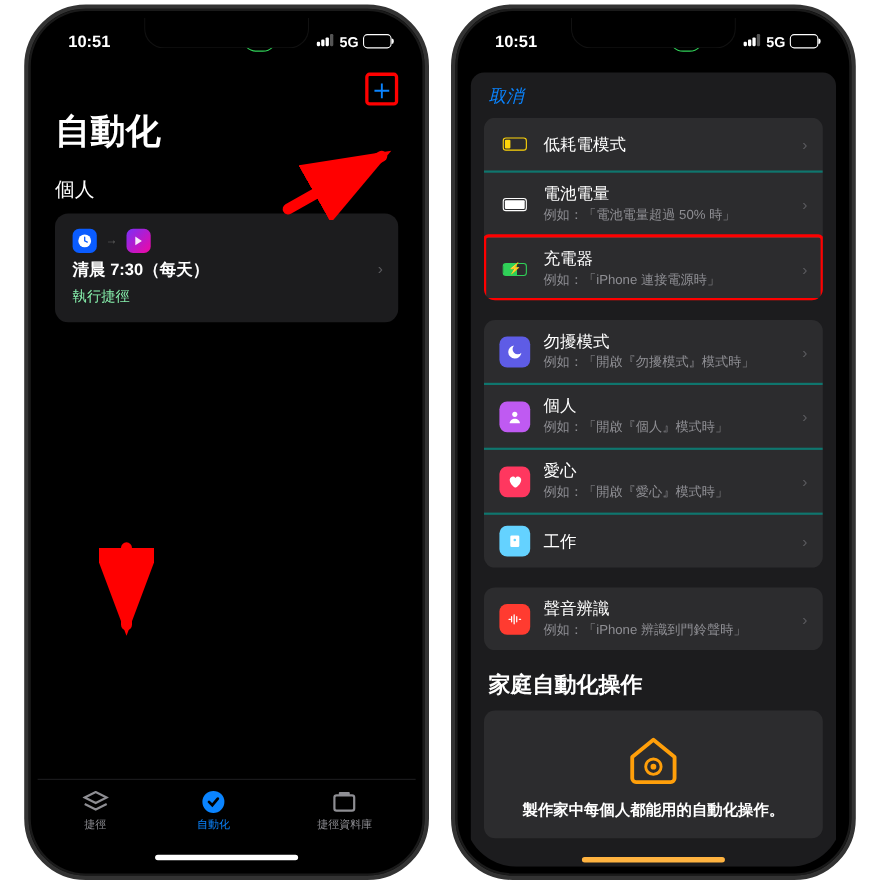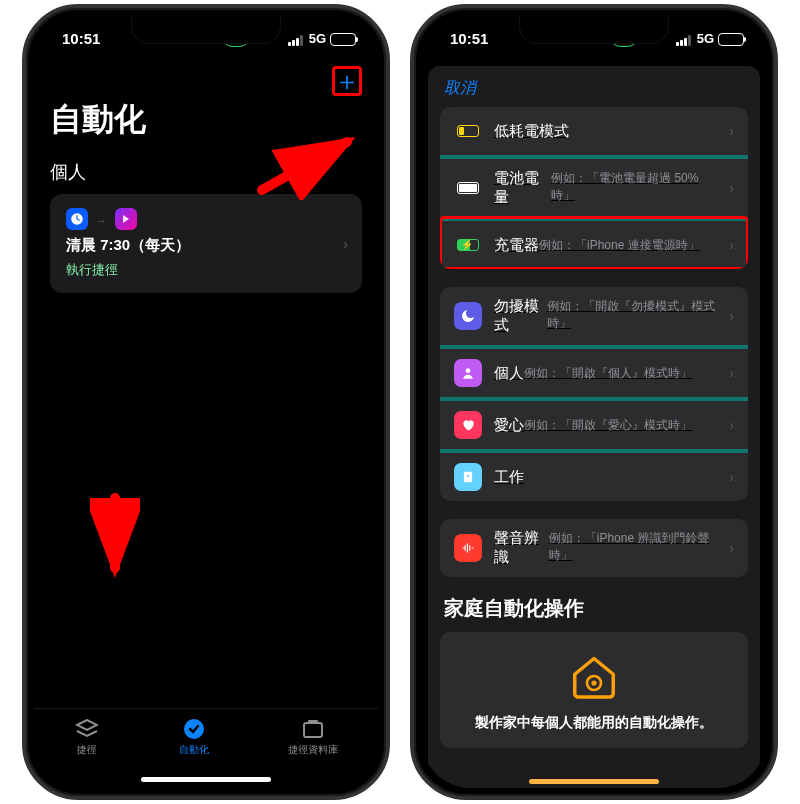--- a/index.html
+++ b/index.html
@@ -52,21 +52,21 @@
       width: 150px;
       height: 28px;
       background: #000;
       border-radius: 0 0 18px 18px;
       z-index: 2;
       border: 1px solid #111;
       border-top: none;
     }
     .status-right {
       display: flex;
-      align-items: flex-end;
+      align-items: flex-start;
       gap: 4px;
       font-size: 13px;
     }
     .bars {
       display: flex;
       gap: 1px;
       align-items: flex-end;
       height: 11px;
       margin-right:2px;
     }
@@ -152,34 +152,34 @@
 
     
     .r-body{flex:1;display:flex;flex-direction:column;background:#1c1c1e;border-radius: 12px 12px 0 0;margin:6px 6px 0;overflow:hidden;}
     .r-head{padding:12px 16px 8px;}
     .cancel{color:#0a84ff;font-size:16px;font-style:italic;}
     .r-scroll{flex:1;overflow-y:hidden;padding:0 12px;}
     .group{background:#2c2c2e;border-radius:10px;margin-bottom:18px;overflow:hidden;}
     .row{
       display:flex;align-items:center;gap:12px;padding:10px 14px;position:relative;
     }
-    .row + .row{border-top:4px solid #0f766e;justify-content:space-between;}
+    .row + .row{border-top:2px solid #0f766e;justify-content:space-between;}
     .row-icon{width:28px;height:28px;border-radius:7px;display:flex;align-items:center;justify-content:center;flex-shrink:0;}
     .i-yellow{border:1.5px solid #ffd60a;width:22px;height:12px;border-radius:3px;position:relative;}
     .i-yellow::after{content:"";position:absolute;left:1px;top:1px;bottom:1px;width:5px;background:#ffd60a;border-radius:1px;}
     .i-white-batt{border:1.5px solid #fff;width:22px;height:12px;border-radius:3px;position:relative;}
     .i-white-batt::after{content:"";position:absolute;left:1px;top:1px;bottom:1px;right:1px;background:#fff;border-radius:1px;}
     .i-charge{border:1.5px solid #30d158;width:22px;height:12px;border-radius:3px;position:relative;background:linear-gradient(90deg,#30d158 60%,transparent 60%);display:flex;align-items:center;justify-content:center;}
     .i-charge .bolt{color:#fff;font-size:10px;line-height:1;}
     .i-moon{background:#5e5ce6;}
     .i-person{background:#bf5af2;}
     .i-heart{background:#ff375f;}
     .i-work{background:#64d2ff;}
     .i-sound{background:#ff3b30;}
-    .row-text{flex:1;display:flex;flex-direction:row;text-decoration:underline;}
+    .row-text{flex:1;display:flex;flex-direction:column;}
     .row-title{color:#fff;font-size:15px;font-weight:500;}
     .row-sub{color:#8e8e93;font-size:12px;margin-top:1px;}
     .row-chev{color:#5a5a5e;font-size:14px;}
     .row.sel{outline:3px solid #ff0000;outline-offset:-2px;border-radius:4px;z-index:1}
     .r-section-title{color:#fff;font-size:20px;font-weight:700;margin:4px 4px 10px;}
     .home-box{background:#2c2c2e;border-radius:10px;padding:16px;display:flex;flex-direction:column;align-items:center;gap:10px;}
     .home-icon{width:56px;height:56px;}
     .home-text{color:#fff;font-size:14px;font-weight:600;text-align:left;}
     .r-home-ind{width:130px;height:5px;background:#ffb340;border-radius:3px;margin:6px auto 4px;}
     .green-dot{position:absolute;top:5px;left:54%;width:32px;height:26px;border:1.5px solid #30d158;border-radius:14px;display:flex;align-items:center;justify-content:center;}

